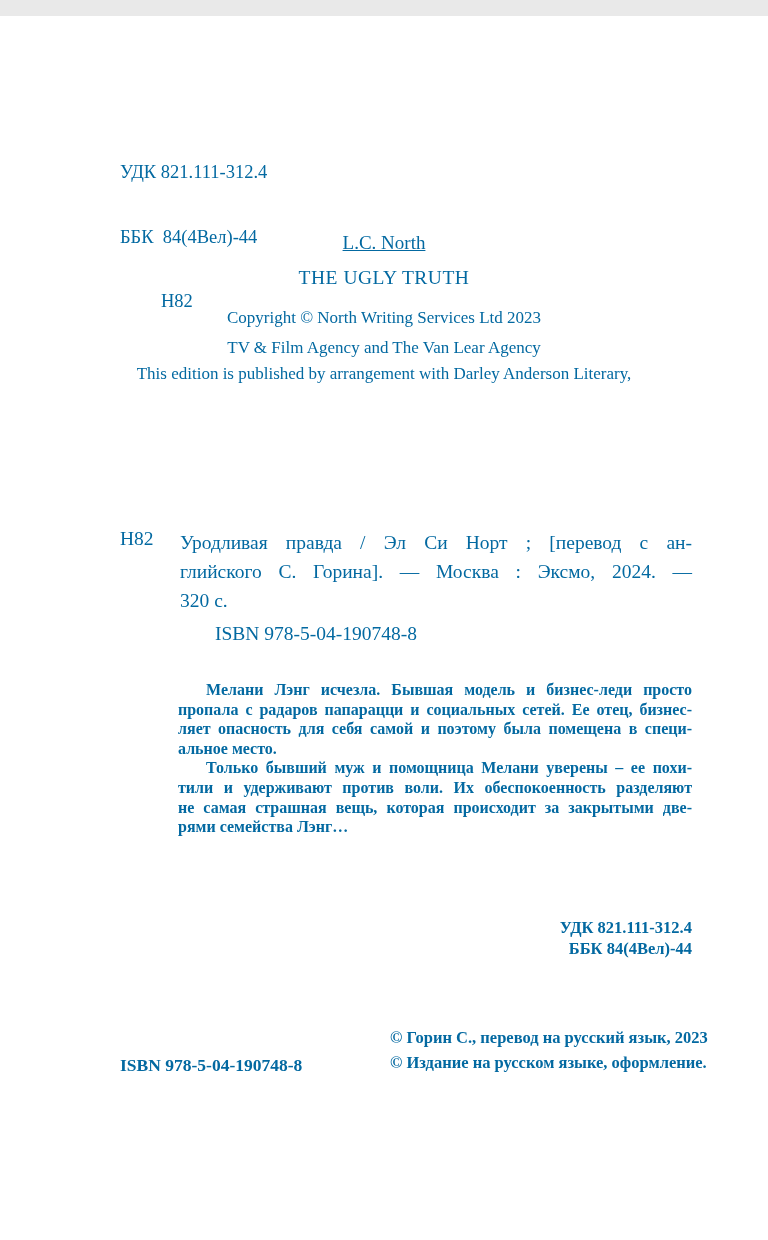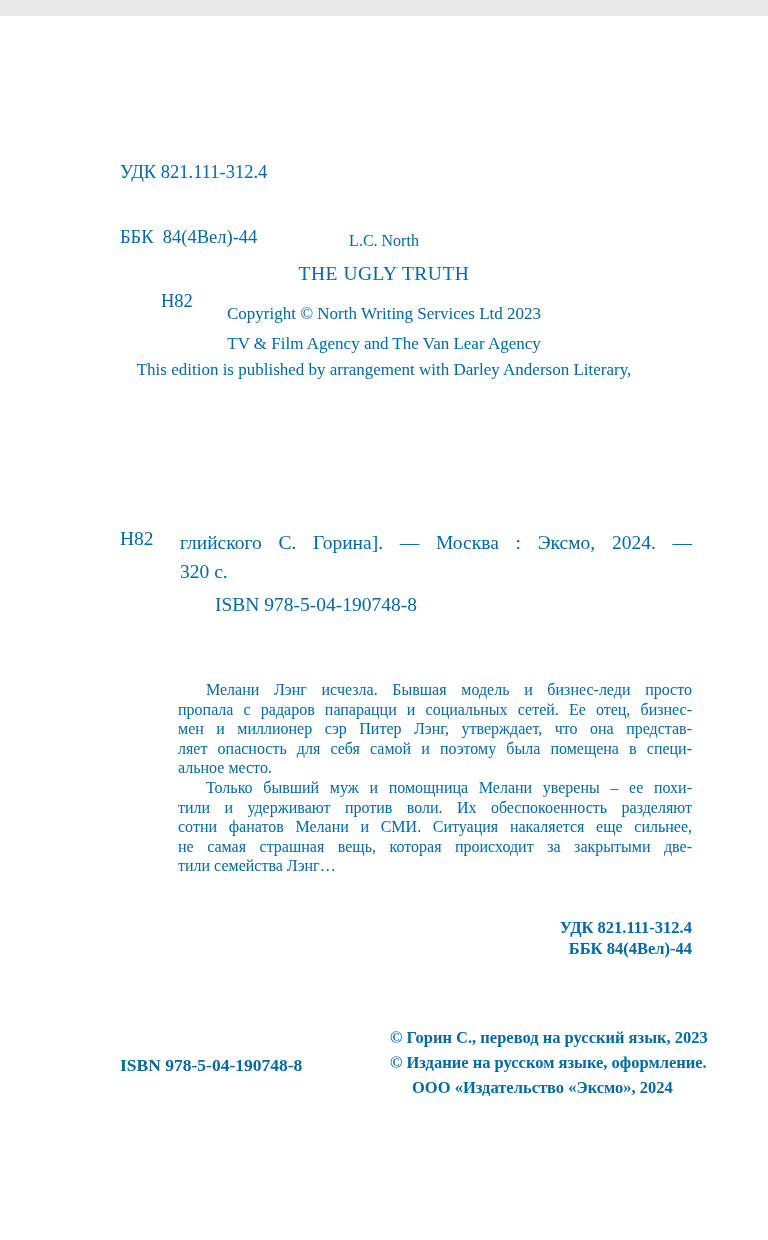--- a/index.html
+++ b/index.html
@@ -26,21 +26,21 @@
   .top-codes .hcode { margin-left: 41px; }
 
   
   .original {
     position: absolute;
     left: 0;
     right: 0;
     top: 216px;
     text-align: center;
   }
-  .orig-author { font-size: 16px; margin-bottom: 13px; }
+  .orig-author { font-size: 19px; margin-bottom: 13px; text-decoration: underline; }
   .orig-title  { font-size: 19.5px; letter-spacing: 0.5px; margin-bottom: 19px; }
   .orig-copy   { font-size: 17px; margin-bottom: 7px; }
   .orig-arr    { font-size: 17px; line-height: 25.5px; }
 
   
   .catalog {
     position: absolute;
     left: 120px;
     top: 512px;
     width: 572px;
@@ -53,21 +53,21 @@
   .jline      { text-align: justify; text-align-last: justify; }
   .cat-isbn   { margin-left: 95px; margin-top: 8px; font-size: 19.5px; }
 
   
   .annotation {
     position: absolute;
     left: 178px;
     top: 664px;
     width: 514px;
     font-size: 16px;
-    font-weight: normal;
+    font-weight: bold;
     line-height: 19.6px;
   }
   .annotation .para { margin: 0; }
   .annotation .first { padding-left: 28px; }
 
   
   .codes-right {
     position: absolute;
     right: 76px;
     top: 901px;
@@ -111,50 +111,48 @@
     <div class="orig-title">THE UGLY TRUTH</div>
     <div class="orig-copy">Copyright © North Writing Services Ltd 2023</div>
     <div class="orig-arr">TV &amp; Film Agency and The Van Lear Agency</div>
     <div class="orig-arr">This edition is published by arrangement with Darley Anderson Literary,</div>
   </div>
 
   <div class="catalog">
     <div class="cat-entry">
       <div class="cat-code">Н82</div>
       <div class="cat-lines">
+        <div class="jline">Уродливая правда / Эл Си Норт ; [перевод с ан-</div>
         <div class="jline">глийского С. Горина]. — Москва : Эксмо, 2024. —</div>
         <div>320 с.</div>
       </div>
     </div>
     <div class="cat-isbn">ISBN 978-5-04-190748-8</div>
   </div>
 
   <div class="annotation">
     <div class="para">
       <div class="jline first">Мелани Лэнг исчезла. Бывшая модель и бизнес-леди просто</div>
       <div class="jline">пропала с радаров папарацци и социальных сетей. Ее отец, бизнес-</div>
-      <div class="jline">мен и миллионер сэр Питер Лэнг, утверждает, что она представ-</div>
       <div class="jline">ляет опасность для себя самой и поэтому была помещена в специ-</div>
       <div>альное место.</div>
     </div>
     <div class="para">
       <div class="jline first">Только бывший муж и помощница Мелани уверены – ее похи-</div>
       <div class="jline">тили и удерживают против воли. Их обеспокоенность разделяют</div>
-      <div class="jline">сотни фанатов Мелани и СМИ. Ситуация накаляется еще сильнее,</div>
       <div class="jline">не самая страшная вещь, которая происходит за закрытыми две-</div>
-      <div>тили семейства Лэнг…</div>
+      <div>рями семейства Лэнг…</div>
     </div>
   </div>
 
   <div class="codes-right">
     <div>УДК 821.111-312.4</div>
     <div>ББК 84(4Вел)-44</div>
   </div>
 
   <div class="footer-isbn">ISBN 978-5-04-190748-8</div>
 
   <div class="footer-copy">
     <div>© Горин С., перевод на русский язык, 2023</div>
     <div>© Издание на русском языке, оформление.</div>
-    <div class="indent">ООО «Издательство «Эксмо», 2024</div>
   </div>
 
 </div>
 
 </body></html>

